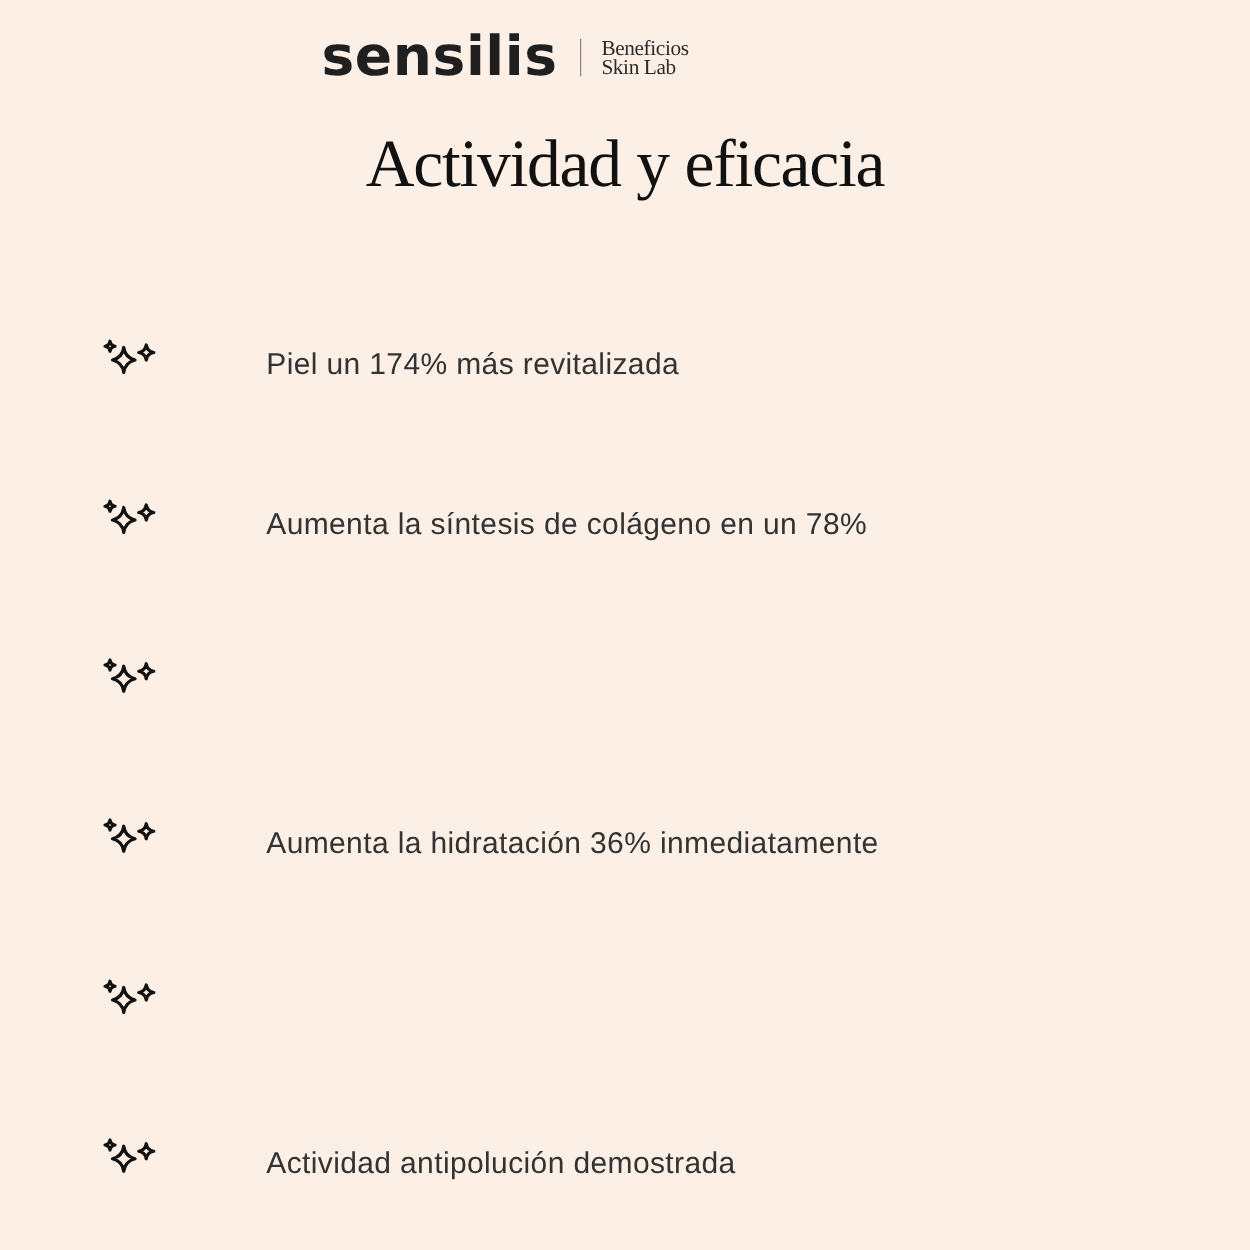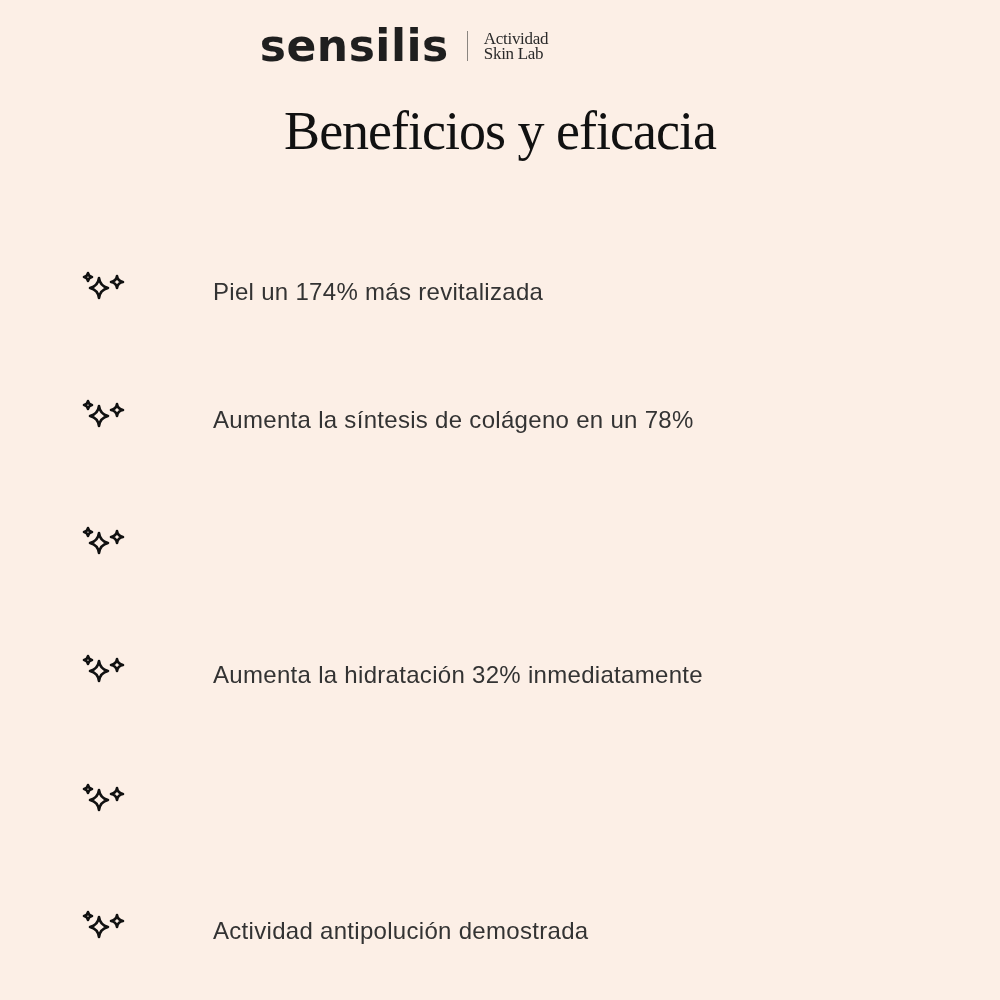--- a/index.html
+++ b/index.html
@@ -46,26 +46,26 @@
       white-space: nowrap;
     }
   </style>
 </head>
 <body>
 
 <div class="logo">
   <span class="logo-word">sensilis</span>
   <span class="logo-divider"></span>
   <span class="logo-sub">
-    <span>Actividad</span>
+    <span>Beneficios</span>
     <span>Skin Lab</span>
   </span>
 </div>
 
-<h1 class="title">Beneficios y eficacia</h1>
+<h1 class="title">Actividad y eficacia</h1>
 
 <div class="benefits">
   <div class="row" style="top:264px">
     <svg class="icon" viewBox="0 0 58 58" fill="none" stroke="#111" stroke-width="2.6" stroke-linejoin="round">
       <path d="M23 14 Q24 22 32 24 Q24 26 23 34 Q22 26 14 24 Q22 22 23 14 Z"></path>
       <path d="M12 9 Q12.6 12.4 16 13 Q12.6 13.6 12 17 Q11.4 13.6 8 13 Q11.4 12.4 12 9 Z"></path>
       <path d="M41 12 Q41.8 17.2 47 18 Q41.8 18.8 41 24 Q40.2 18.8 35 18 Q40.2 17.2 41 12 Z"></path>
     </svg>
     <span class="label">Piel un 174% más revitalizada</span>
   </div>
@@ -83,21 +83,21 @@
       <path d="M12 9 Q12.6 12.4 16 13 Q12.6 13.6 12 17 Q11.4 13.6 8 13 Q11.4 12.4 12 9 Z"></path>
       <path d="M41 12 Q41.8 17.2 47 18 Q41.8 18.8 41 24 Q40.2 18.8 35 18 Q40.2 17.2 41 12 Z"></path>
     </svg>
   </div>
   <div class="row" style="top:647px">
     <svg class="icon" viewBox="0 0 58 58" fill="none" stroke="#111" stroke-width="2.6" stroke-linejoin="round">
       <path d="M23 14 Q24 22 32 24 Q24 26 23 34 Q22 26 14 24 Q22 22 23 14 Z"></path>
       <path d="M12 9 Q12.6 12.4 16 13 Q12.6 13.6 12 17 Q11.4 13.6 8 13 Q11.4 12.4 12 9 Z"></path>
       <path d="M41 12 Q41.8 17.2 47 18 Q41.8 18.8 41 24 Q40.2 18.8 35 18 Q40.2 17.2 41 12 Z"></path>
     </svg>
-    <span class="label">Aumenta la hidratación 32% inmediatamente</span>
+    <span class="label">Aumenta la hidratación 36% inmediatamente</span>
   </div>
   <div class="row" style="top:776px">
     <svg class="icon" viewBox="0 0 58 58" fill="none" stroke="#111" stroke-width="2.6" stroke-linejoin="round">
       <path d="M23 14 Q24 22 32 24 Q24 26 23 34 Q22 26 14 24 Q22 22 23 14 Z"></path>
       <path d="M12 9 Q12.6 12.4 16 13 Q12.6 13.6 12 17 Q11.4 13.6 8 13 Q11.4 12.4 12 9 Z"></path>
       <path d="M41 12 Q41.8 17.2 47 18 Q41.8 18.8 41 24 Q40.2 18.8 35 18 Q40.2 17.2 41 12 Z"></path>
     </svg>
   </div>
   <div class="row" style="top:903px">
     <svg class="icon" viewBox="0 0 58 58" fill="none" stroke="#111" stroke-width="2.6" stroke-linejoin="round">

